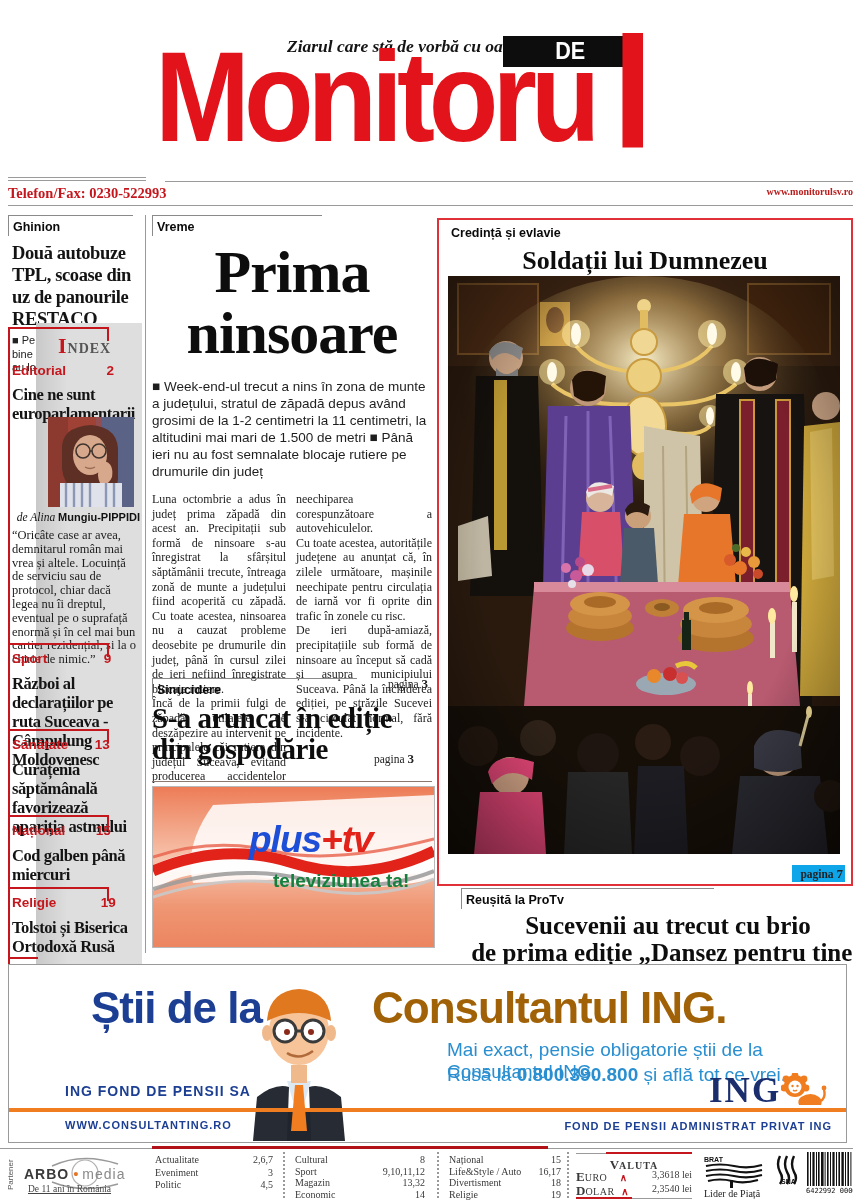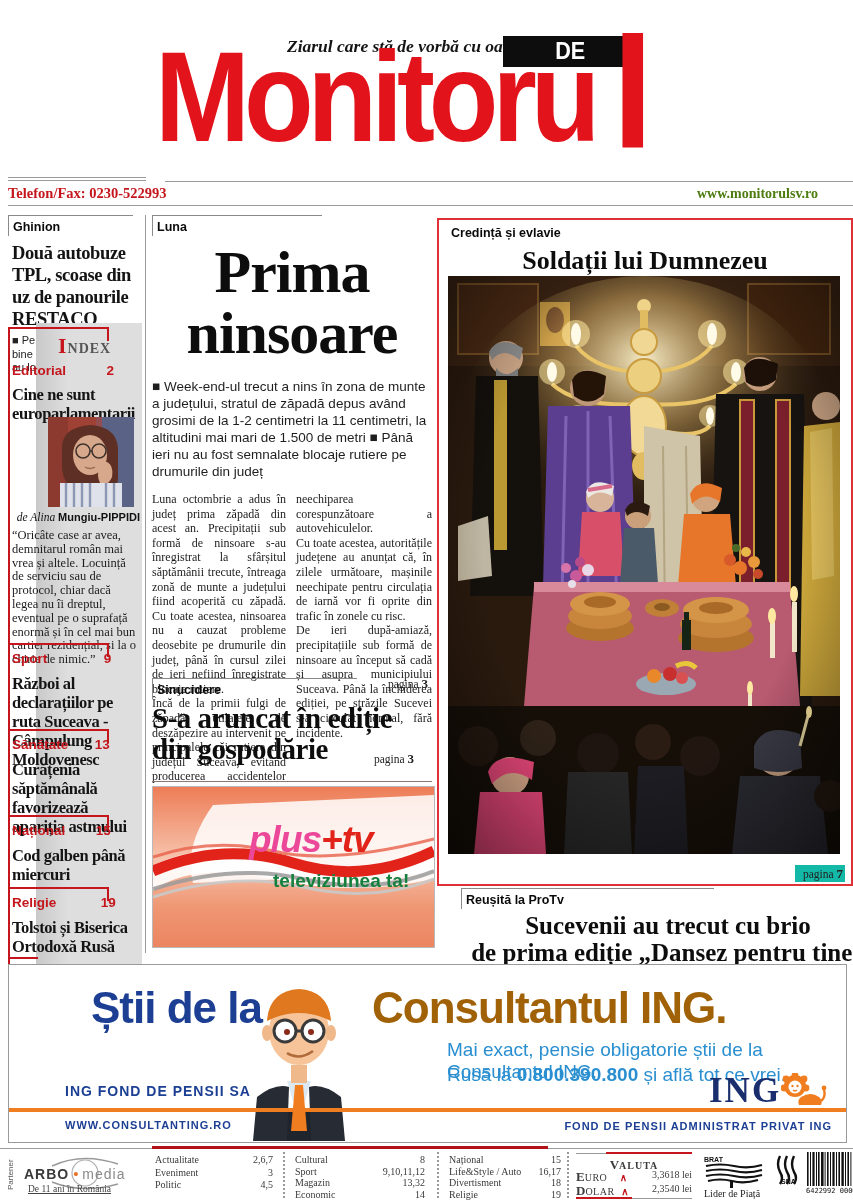--- a/index.html
+++ b/index.html
@@ -34,21 +34,21 @@
                 transform:scaleY(1.05);transform-origin:top left;">l</div>
 
     <div class="abs gray-rule" style="left:8px;top:177px;width:138px;height:1px;"></div>
     <div class="abs gray-rule" style="left:8px;top:180px;width:138px;height:1px;"></div>
     <div class="abs serif" style="left:8px;top:185px;font-size:14.5px;font-weight:bold;color:#c4161c;">Telefon/Fax: 0230-522993</div>
 
     <div class="abs gray-rule" style="left:165px;top:181px;width:522px;height:1px;"></div>
     <div class="abs gray-rule" style="left:8px;top:205px;width:845px;height:1px;"></div>
 
     <div class="abs gray-rule" style="left:630px;top:181px;width:223px;height:1px;"></div>
-    <div class="abs serif" style="left:697px;top:186px;width:156px;text-align:left;font-size:14px;font-weight:bold;color:#4d7c0f;">www.monitorulsv.ro</div>
+    <div class="abs serif" style="left:697px;top:186px;width:156px;text-align:right;font-size:10px;font-weight:bold;color:#b91c1c;">www.monitorulsv.ro</div>
   </div>
 
   <div class="abs" style="left:8px;top:215px;width:134px;height:745px;">
 
     <div class="kick" style="width:120px;height:16px;">Ghinion</div>
     <div class="idx-head" style="font-size:18.5px;line-height:22px;margin:6px 0 4px 4px;width:126px;">Două autobuze TPL, scoase din uz de panourile RESTACO</div>
     <div style="font-size:11px;line-height:13.5px;margin-left:4px;width:126px;color:#222;">
       <span>■ Pentru că nu au fost bine ancorate, panourile au lovit două autobuze</span>
       <span class="pagina" style="float:right;margin-top:1px;">
         <span>pagina</span> <b>2</b></span>
@@ -128,21 +128,21 @@
       <span class="idx-label">Religie</span>
       <span class="idx-label" style="margin-left:40px;">19</span>
       <div class="idx-head" style="margin-top:7px;">Tolstoi și Biserica Ortodoxă Rusă</div>
     </div>
     <div class="abs red-rule" style="left:0;top:742px;width:30px;height:1.5px;"></div>
   </div>
 
   <div class="abs gray-rule" style="left:145px;top:215px;width:1px;height:738px;"></div>
 
   <div class="abs" style="left:152px;top:215px;width:280px;">
-    <div class="kick" style="width:165px;height:16px;">Luna</div>
+    <div class="kick" style="width:165px;height:16px;">Vreme</div>
     <div class="hl" style="font-size:60px;line-height:60px;text-align:center;margin-top:6px;letter-spacing:-1px;">Prima</div>
     <div class="hl" style="font-size:60px;line-height:62px;text-align:center;letter-spacing:-1px;">ninsoare</div>
     <div style="margin-top:14px;font-size:13.5px;line-height:17px;color:#1e1e1e;width:280px;">■ Week-end-ul trecut a nins în zona de munte a județului, stratul de zăpadă depus având grosimi de la 1-2 centimetri la 11 centimetri, la altitudini mai mari de 1.500 de metri ■ Până ieri nu au fost semnalate blocaje rutiere pe drumurile din județ</div>
     <div style="position:relative;margin-top:12px;height:192px;">
       <div class="abs body-col just" style="left:0;top:0;width:134px;">Luna octombrie a adus în județ prima zăpadă din acest an. Precipitații sub formă de ninsoare s-au înregistrat la sfârșitul săptămânii trecute, întreaga zonă de munte a județului fiind acoperită cu zăpadă. Cu toate acestea, ninsoarea nu a cauzat probleme deosebite pe drumurile din județ, până în cursul zilei de ieri nefiind înregistrate blocaje rutiere.
 Încă de la primii fulgi de zăpadă, utilajele de deszăpezire au intervenit pe principalele căi rutiere din județul Suceava, evitând producerea accidentelor cauzate de</div>
       <div class="abs body-col just" style="left:144px;top:0;width:136px;">neechiparea corespunzătoare a autovehiculelor.
 Cu toate acestea, autoritățile județene au anunțat că, în zilele următoare, mașinile neechipate pentru circulația de iarnă vor fi oprite din trafic în zonele cu risc.
 De ieri după-amiază, precipitațiile sub formă de ninsoare au început să cadă și asupra municipiului Suceava. Până la închiderea ediției, pe străzile Sucevei s-a circulat normal, fără incidente.</div>
       <div class="abs pagina" style="right:4px;bottom:-8px;">
@@ -170,21 +170,21 @@
       </defs>
       <rect width="281" height="160" fill="url(#ptbg)"></rect>
       <path d="M60,18 L281,8 L281,86 L40,96 Q30,60 60,18 Z" fill="#ffffff" opacity=".85"></path>
       <path d="M0,78 Q70,48 140,72 T281,60 L281,92 Q200,110 120,92 T0,104 Z" fill="#ffffff" opacity=".9"></path>
       <path d="M0,84 Q70,54 140,76 T281,64" stroke="#e2231a" stroke-width="11" fill="none"></path>
       <path d="M0,70 Q60,50 120,64 T281,52" stroke="#e8604a" stroke-width="3" fill="none" opacity=".8"></path>
       <path d="M0,102 Q80,76 150,92 T281,84" stroke="#9a9a9a" stroke-width="4" fill="none" opacity=".85"></path>
       <path d="M0,110 Q80,84 150,100 T281,92" stroke="#c9c9c9" stroke-width="3" fill="none" opacity=".9"></path>
     </svg>
     <div class="abs" style="left:96px;top:32px;font-size:37px;font-weight:bold;font-style:italic;letter-spacing:-1px;">
-      <span style="color:#ec4899;">plus</span><span style="color:#e2231a;">+</span><span style="color:#e2231a;">tv</span>
+      <span style="color:#1d4ed8;">plus</span><span style="color:#e2231a;">+</span><span style="color:#e2231a;">tv</span>
     </div>
     <div class="abs" style="left:120px;top:83px;font-size:19px;font-weight:bold;color:#15803d;">televiziunea ta!</div>
   </div>
 
   <div class="abs" style="left:437px;top:218px;width:412px;height:664px;border:2px solid #e03038;background:#fff;">
     <div class="kick" style="position:absolute;left:8px;top:2px;width:240px;height:16px;border:none;">Credință și evlavie</div>
     <div class="hl" style="position:absolute;left:0;top:26px;width:100%;text-align:center;font-size:26px;">Soldații lui Dumnezeu</div>
 
     <div class="abs" style="left:9px;top:56px;width:392px;height:578px;">
       <svg width="392" height="578" viewBox="0 0 392 578">
@@ -343,21 +343,21 @@
 
         <circle cx="330" cy="478" r="22" fill="#c9a384"></circle>
         <path d="M306,470 Q316,446 352,458 L354,492 Q330,500 306,492 Z" fill="#3a3a46"></path>
         <path d="M292,500 L372,500 L380,578 L284,578 Z" fill="#2a2a32"></path>
         <path d="M352,470 L360,440" stroke="#e8d8a0" stroke-width="3"></path>
         <ellipse cx="361" cy="436" rx="3" ry="6" fill="#ffe9a0"></ellipse>
         <circle cx="382" cy="520" r="16" fill="#241810"></circle>
         <rect width="392" height="578" fill="url(#vig)"></rect>
       </svg>
     </div>
-    <div class="abs pagina" style="right:6px;bottom:2px;background:#14b8a6;padding:1px 2px 0 8px;">
+    <div class="abs pagina" style="right:6px;bottom:2px;background:#0ea5e9;padding:1px 2px 0 8px;font-weight:bold;">
       <span>pagina</span> <b>7</b></div>
   </div>
 
   <div class="abs" style="left:437px;top:888px;width:414px;margin-left:24px;">
     <div class="kick" style="width:248px;height:16px;">Reușită la ProTv</div>
     <div class="hl" style="font-size:25px;line-height:26px;text-align:center;margin-top:4px;">Sucevenii au trecut cu brio</div>
     <div style="text-align:center;">
       <span class="hl" style="font-size:25px;line-height:27px;">de prima ediție „Dansez pentru tine”</span>
       <span class="pagina">
         <span>pagina</span> <b>32</b></span>

